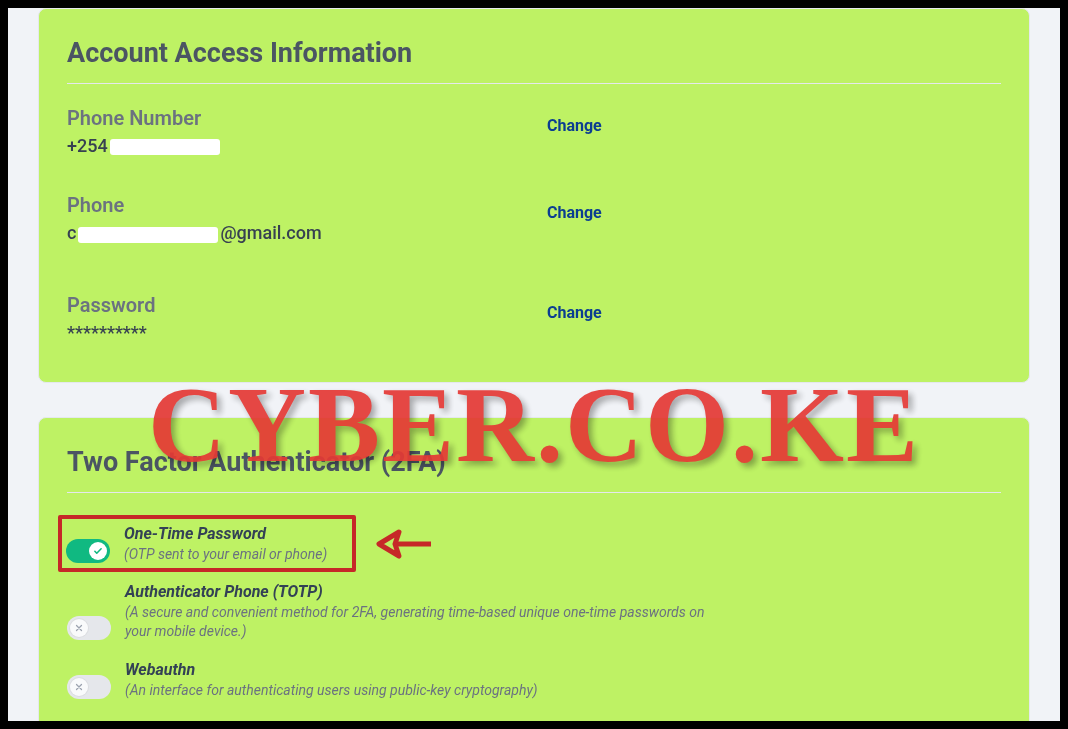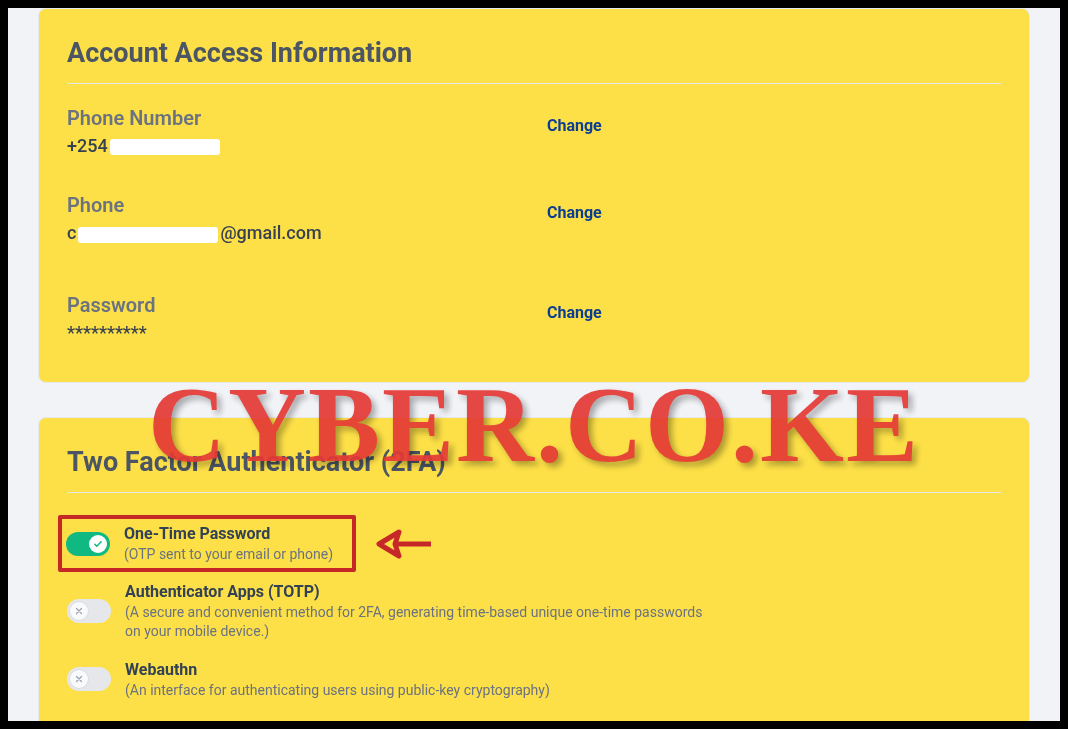--- a/index.html
+++ b/index.html
@@ -12,21 +12,21 @@
     overflow: hidden;
   }
   .stage {
     width: 1052px;
     height: 713px;
     background: #f1f3f7;
     position: relative;
     overflow: hidden;
   }
   .card {
-    background: #fde047;
+    background: #bef264;
     border: 1px solid #e5e8ed;
     border-radius: 8px;
     margin: 0 30px;
     padding: 28px 28px 20px 28px;
   }
   .card + .card { margin-top: 34px; }
   .card-title {
     font-size: 27px;
     font-weight: 700;
     color: #4b5563;
@@ -75,23 +75,24 @@
   .change-link {
     font-size: 16px;
     font-weight: 700;
     color: #0b3d91;
     cursor: pointer;
   }
 
   
   .tfa-option {
     display: flex;
-    align-items: center;
+    align-items: flex-end;
     gap: 14px;
     padding: 6px 0 14px 0;
+    font-style: italic;
   }
   .tfa-text { max-width: 580px; }
   .tfa-title {
     font-size: 16px;
     font-weight: 700;
     color: #334155;
   }
   .tfa-desc {
     font-size: 14px;
     color: #6b7280;
@@ -233,21 +234,21 @@
 
     <div class="tfa-option" style="margin-top:4px;">
       <div class="toggle off">
         <div class="knob">
           <svg viewBox="0 0 16 16">
               <path d="M4 4l8 8M12 4l-8 8" fill="none" stroke="#9ca3af" stroke-width="2" stroke-linecap="round"></path>
             </svg>
         </div>
       </div>
       <div class="tfa-text">
-        <div class="tfa-title">Authenticator Apps (TOTP)</div>
+        <div class="tfa-title">Authenticator Phone (TOTP)</div>
         <div class="tfa-desc">(A secure and convenient method for 2FA, generating time-based unique one-time passwords on your mobile device.)</div>
       </div>
     </div>
 
     <div class="tfa-option">
       <div class="toggle off">
         <div class="knob">
           <svg viewBox="0 0 16 16">
               <path d="M4 4l8 8M12 4l-8 8" fill="none" stroke="#9ca3af" stroke-width="2" stroke-linecap="round"></path>
             </svg>

